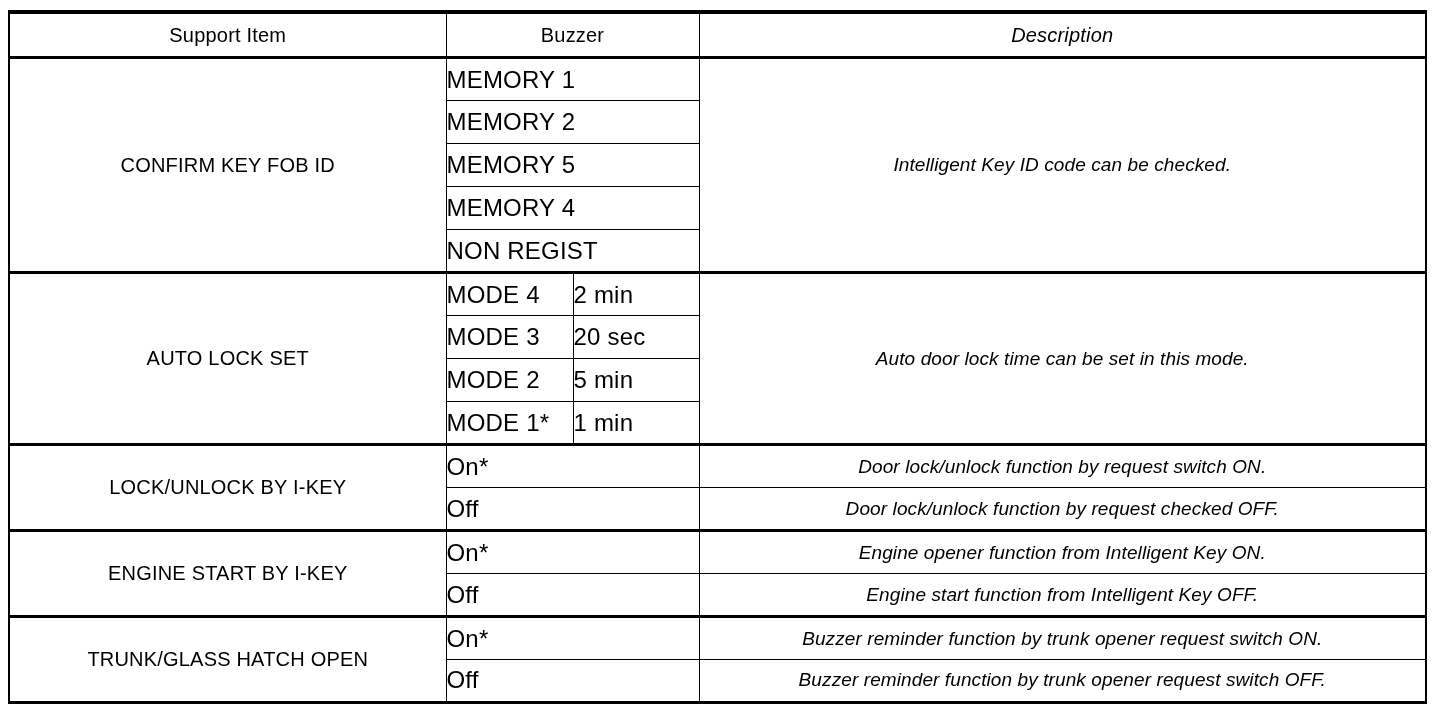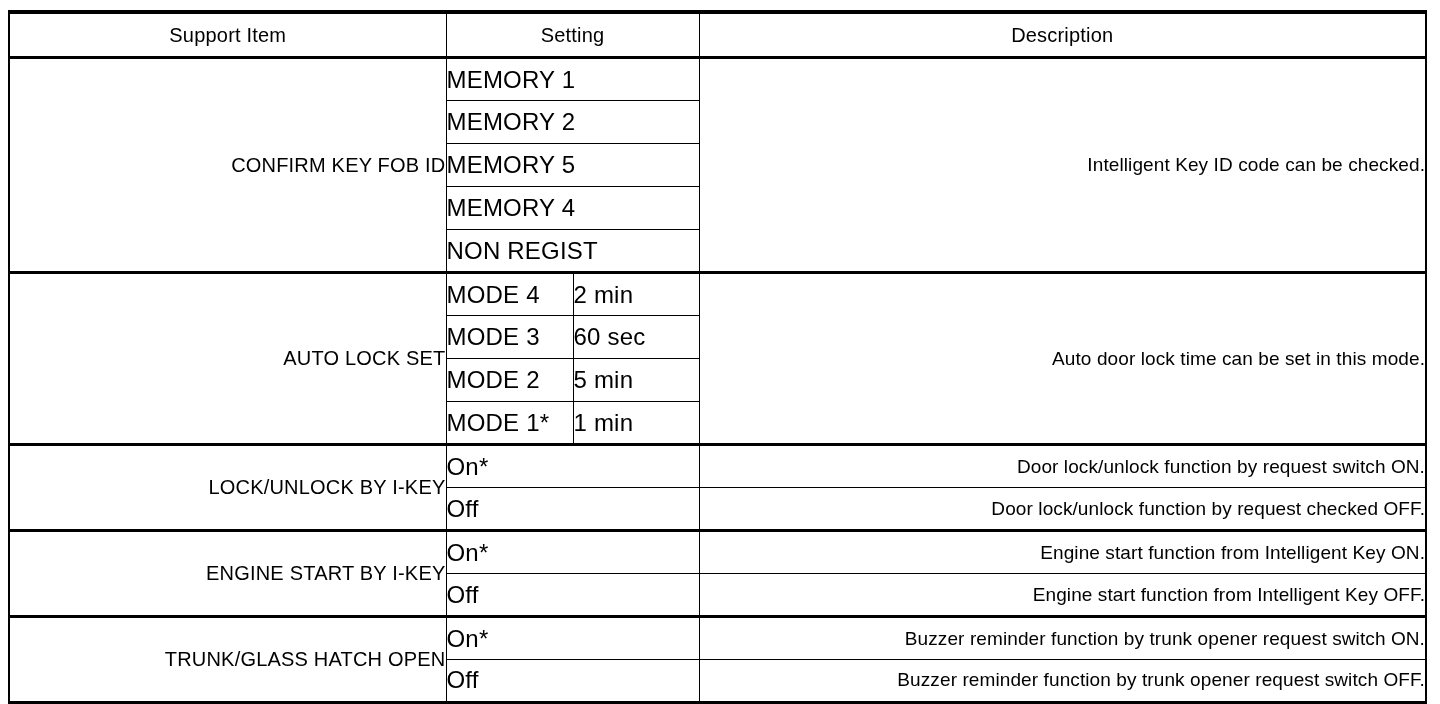--- a/index.html
+++ b/index.html
@@ -46,73 +46,73 @@
     font-weight: normal;
     vertical-align: middle;
     background: #ffffff;
   }
 
   
   .t-top    { border-top: 4px solid #000000 !important; }
   .t-bottom { border-bottom: 4px solid #000000 !important; }
   .sec-bot  { border-bottom: 3px solid #000000 !important; }
   .edge-l   { border-left: 2px solid #000000 !important; }
-  .edge-r   { border-right: 2px solid #000000 !important; }
+  .edge-r   { border-right: 2px solid #000000 !important; font-style: italic; }
 
   
   .hdr {
     height: 42px;
   }
   .hdr .hcell {
     text-align: center;
     font-size: 20px;
     line-height: 42px;
     letter-spacing: 0.2px;
   }
 
   
   .item-cell {
     padding-left: 17px;
     font-size: 20px;
     letter-spacing: 0.2px;
-    text-align: right;
+    text-align: center;
   }
   .set-cell {
     padding-left: 12px;
     font-size: 24px;
     letter-spacing: 0.2px;
     text-align: left;
     height: 43px;
   }
   .desc-cell {
     padding-left: 15px;
     font-size: 19px;
     letter-spacing: 0.1px;
-    text-align: right;
+    text-align: center;
   }
 
   .r43 { height: 43px; }
 </style>
 </head>
 <body>
 
 <div class="page">
 
   <table class="support-table">
     <colgroup>
       <col class="c-item">
       <col class="c-set-a">
       <col class="c-set-b">
       <col class="c-desc">
     </colgroup>
 
     <tbody>
         <tr class="hdr">
       <th class="hcell t-top edge-l sec-bot">Support Item</th>
-      <th class="hcell t-top sec-bot" colspan="2">Setting</th>
+      <th class="hcell t-top sec-bot" colspan="2">Buzzer</th>
       <th class="hcell t-top edge-r sec-bot">Description</th>
     </tr>
 
     <tr class="r43">
       <td class="item-cell edge-l sec-bot" rowspan="5">CONFIRM KEY FOB ID</td>
       <td class="set-cell" colspan="2">MEMORY 1</td>
       <td class="desc-cell edge-r sec-bot" rowspan="5">Intelligent Key ID code can be checked.</td>
     </tr>
     <tr class="r43">
       <td class="set-cell" colspan="2">MEMORY 2</td>
@@ -128,21 +128,21 @@
     </tr>
 
     <tr class="r43">
       <td class="item-cell edge-l sec-bot" rowspan="4">AUTO LOCK SET</td>
       <td class="set-cell">MODE 4</td>
       <td class="set-cell">2 min</td>
       <td class="desc-cell edge-r sec-bot" rowspan="4">Auto door lock time can be set in this mode.</td>
     </tr>
     <tr class="r43">
       <td class="set-cell">MODE 3</td>
-      <td class="set-cell">60 sec</td>
+      <td class="set-cell">20 sec</td>
     </tr>
     <tr class="r43">
       <td class="set-cell">MODE 2</td>
       <td class="set-cell">5 min</td>
     </tr>
     <tr class="r43">
       <td class="set-cell sec-bot">MODE 1*</td>
       <td class="set-cell sec-bot">1 min</td>
     </tr>
 
@@ -152,21 +152,21 @@
       <td class="desc-cell edge-r">Door lock/unlock function by request switch ON.</td>
     </tr>
     <tr class="r43">
       <td class="set-cell sec-bot" colspan="2">Off</td>
       <td class="desc-cell edge-r sec-bot">Door lock/unlock function by request checked OFF.</td>
     </tr>
 
     <tr class="r43">
       <td class="item-cell edge-l sec-bot" rowspan="2">ENGINE START BY I-KEY</td>
       <td class="set-cell" colspan="2">On*</td>
-      <td class="desc-cell edge-r">Engine start function from Intelligent Key ON.</td>
+      <td class="desc-cell edge-r">Engine opener function from Intelligent Key ON.</td>
     </tr>
     <tr class="r43">
       <td class="set-cell sec-bot" colspan="2">Off</td>
       <td class="desc-cell edge-r sec-bot">Engine start function from Intelligent Key OFF.</td>
     </tr>
 
     <tr class="r43">
       <td class="item-cell edge-l t-bottom" rowspan="2">TRUNK/GLASS HATCH OPEN</td>
       <td class="set-cell" colspan="2">On*</td>
       <td class="desc-cell edge-r">Buzzer reminder function by trunk opener request switch ON.</td>

